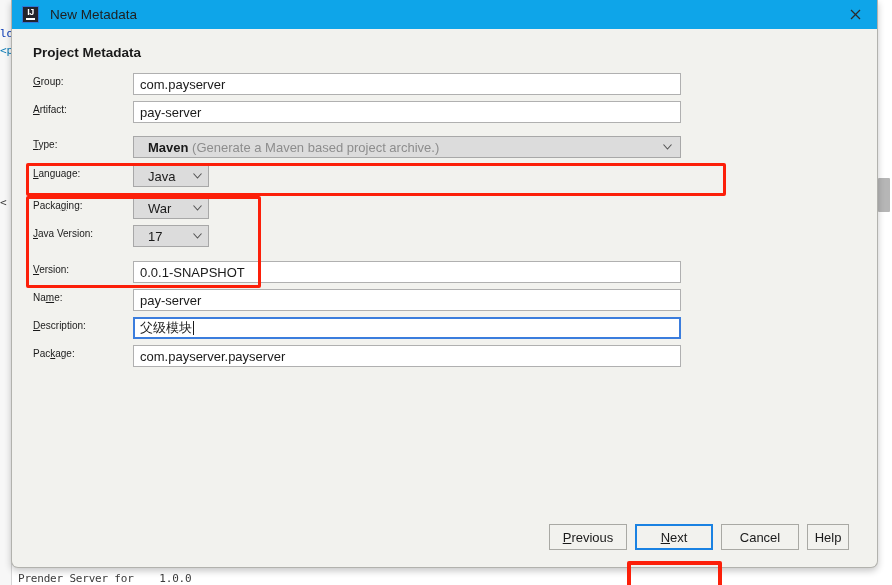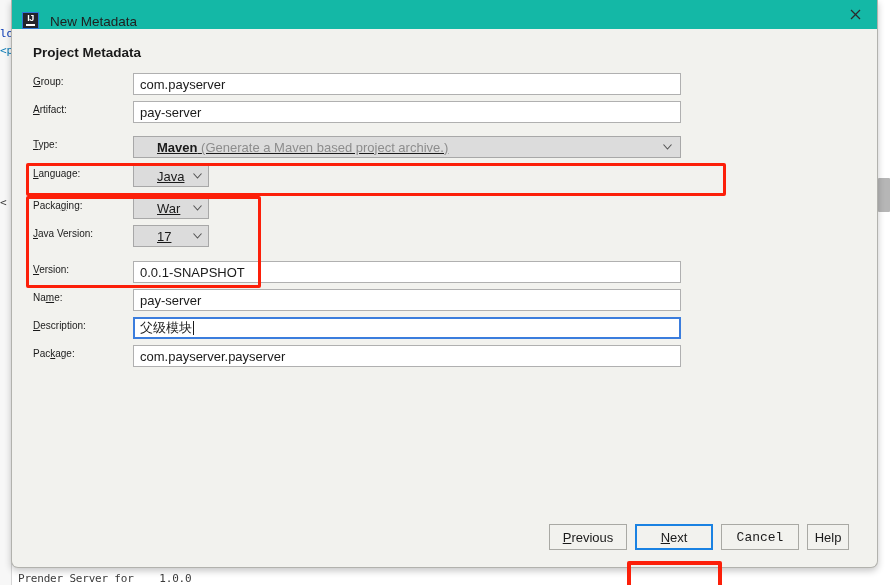--- a/index.html
+++ b/index.html
@@ -70,23 +70,23 @@
     border-top: none;
     border-bottom-left-radius: 7px;
     border-bottom-right-radius: 7px;
     box-shadow: 0 3px 7px rgba(0,0,0,0.22);
     box-sizing: border-box;
   }
 
   .titlebar {
     position: relative;
     height: 29px;
-    background: #14b8a6;
-    display: flex;
-    align-items: flex-end;
+    background: #0ea5e9;
+    display: flex;
+    align-items: center;
     border-bottom: 1px solid #f2f2ee;
   }
   .ij-icon {
     width: 17px; height: 17px;
     margin-left: 10px;
     background: #24232b;
     border: 1px solid #2d76d6;
     box-sizing: border-box;
     position: relative;
     flex: none;
@@ -197,25 +197,24 @@
     height: 22px;
     background: #dcdcdc;
     border: 1px solid #a8a8a8;
     box-sizing: border-box;
     display: flex;
     align-items: center;
     font-size: 13px;
     color: #1a1a1a;
   }
   .combo .val {
-    padding-left: 23px;
+    padding-left: 14px;
     white-space: nowrap;
     flex: 1;
     overflow: hidden;
-    text-decoration: underline;
   }
   .combo .val b { font-weight: bold; }
   .combo .hint { color: #8d8d8d; font-weight: normal; }
   .chev {
     width: 22px;
     display: flex;
     align-items: center;
     justify-content: center;
     flex: none;
   }
@@ -264,21 +263,21 @@
     color: #1a1a1a;
     cursor: default;
   }
   .btn u { text-decoration: underline; text-underline-offset: 1px; }
   .btn.focused {
     border: 2px solid #1a82e2;
     background: #f2f2ee;
   }
   #btn-previous { left: 537px; width: 78px; }
   #btn-next     { left: 623px; width: 78px; }
-  #btn-cancel   { left: 709px; width: 78px; font-family: Liberation Mono, monospace; }
+  #btn-cancel   { left: 709px; width: 78px; }
   #btn-help     { left: 795px; width: 42px; }
 
   
   .watermark {
     position: absolute;
     right: 12px;
     bottom: 9px;
     font-size: 15px;
     color: #c9c9c9;
     font-family: "Liberation Sans", sans-serif;

